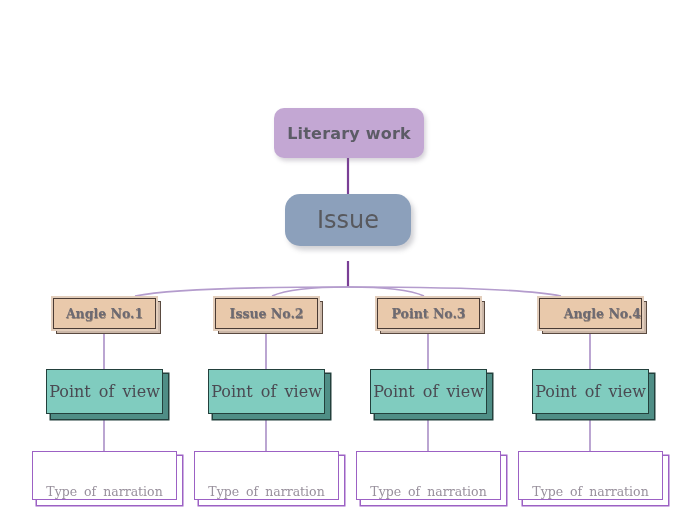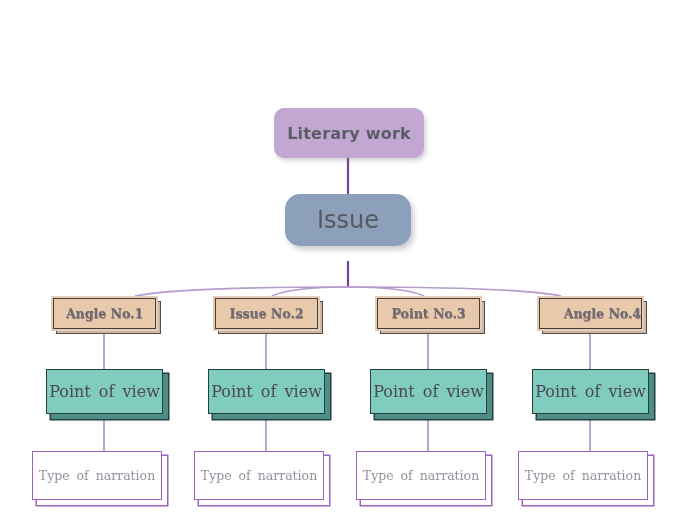--- a/index.html
+++ b/index.html
@@ -118,27 +118,27 @@
     font-size: 16px;
     color: #4a4a52;
     white-space: nowrap;
     word-spacing: 3px;
   }
 
   
   .node-narr {
     position: absolute;
     top: 407px;
-    width: 130px;
+    width: 145px;
     height: 49px;
     background: #ffffff;
     border: 1.5px solid #9c61c4;
     box-shadow: 5px 5px 0 0 #ffffff, 5px 5px 0 1.5px #9c61c4;
     display: flex;
-    align-items: center;
+    align-items: flex-end;
     justify-content: center;
     box-sizing: border-box;
   }
   .node-narr .label {
     font-family: "DejaVu Serif", serif;
     font-size: 12.5px;
     color: #98909c;
     white-space: nowrap;
     word-spacing: 3px;
   }

